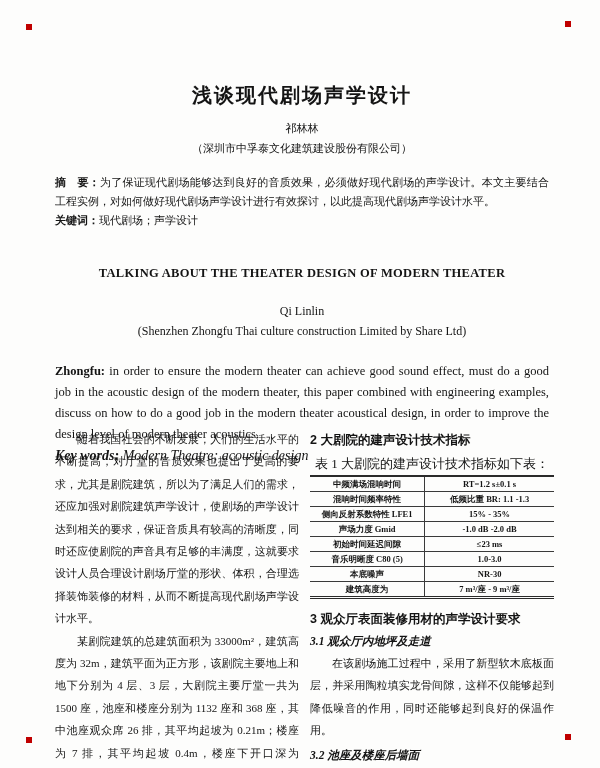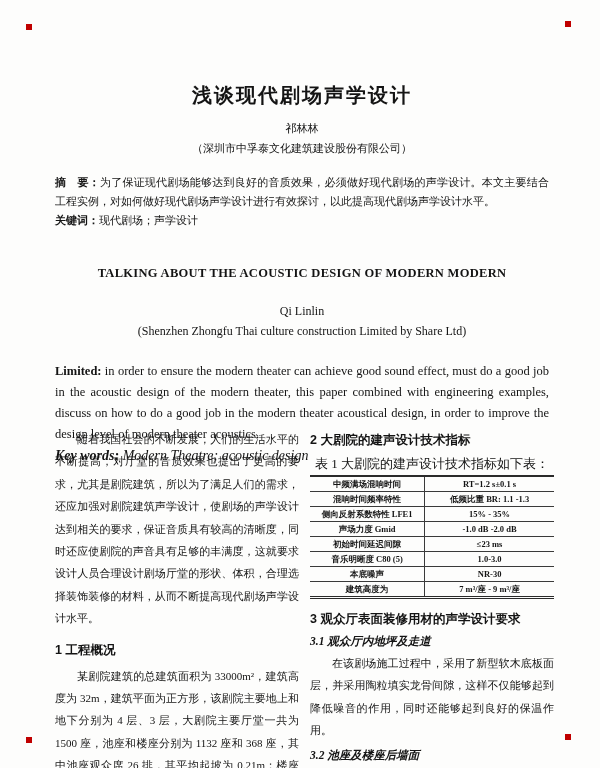--- a/index.html
+++ b/index.html
@@ -61,31 +61,30 @@
   <div class="corner-mark cm-br" style="background: rgb(192, 0, 0);"></div>
 
   <div class="front">
     <h1 class="title-cn">浅谈现代剧场声学设计</h1>
     <div class="author-cn">祁林林</div>
     <div class="affil-cn">（深圳市中孚泰文化建筑建设股份有限公司）</div>
 
     <p class="abs-cn"><span class="lbl">摘　要：</span><span>为了保证现代剧场能够达到良好的音质效果，必须做好现代剧场的声学设计。本文主要结合工程实例，对如何做好现代剧场声学设计进行有效探讨，以此提高现代剧场声学设计水平。</span></p>
     <p class="kw-cn"><span class="lbl">关键词：</span><span>现代剧场；声学设计</span></p>
 
-    <h2 class="title-en">TALKING ABOUT THE ACOUSTIC DESIGN OF MODERN MODERN</h2>
+    <h2 class="title-en">TALKING ABOUT THE THEATER DESIGN OF MODERN THEATER</h2>
     <div class="author-en">Qi Linlin</div>
     <div class="affil-en">(Shenzhen Zhongfu Thai culture construction Limited by Share Ltd)</div>
 
-    <p class="abs-en"><span class="blbl">Limited:</span><span> in order to ensure the modern theater can achieve good sound effect, must do a good job in the acoustic design of the modern theater, this paper combined with engineering examples, discuss on how to do a good job in the modern theater acoustical design, in order to improve the design level of modern theater acoustics.</span></p>
+    <p class="abs-en"><span class="blbl">Zhongfu:</span><span> in order to ensure the modern theater can achieve good sound effect, must do a good job in the acoustic design of the modern theater, this paper combined with engineering examples, discuss on how to do a good job in the modern theater acoustical design, in order to improve the design level of modern theater acoustics.</span></p>
     <p class="kw-en"><span class="blbl">Key words:</span><span> Modern Theatre; acoustic design</span></p>
   </div>
 
   <div class="col col-left">
     <p class="body-p">随着我国社会的不断发展，人们的生活水平的不断提高，对厅堂的音质效果也提出了更高的要求，尤其是剧院建筑，所以为了满足人们的需求，还应加强对剧院建筑声学设计，使剧场的声学设计达到相关的要求，保证音质具有较高的清晰度，同时还应使剧院的声音具有足够的丰满度，这就要求设计人员合理设计剧场厅堂的形状、体积，合理选择装饰装修的材料，从而不断提高现代剧场声学设计水平。</p>
-    <h3 class="h-sec">1 工程概况</h3>
     <p class="body-p">某剧院建筑的总建筑面积为 33000m²，建筑高度为 32m，建筑平面为正方形，该剧院主要地上和地下分别为 4 层、3 层，大剧院主要厅堂一共为 1500 座，池座和楼座分别为 1132 座和 368 座，其中池座观众席 26 排，其平均起坡为 0.21m；楼座为 7 排，其平均起坡 0.4m，楼座下开口深为 3.7:5.1，该大剧院主要用于各种演出以及会议。</p>
   </div>
 
   <div class="col col-right">
     <h3 class="h-sec first">2 大剧院的建声设计技术指标</h3>
     <div class="tbl-caption">表 1  大剧院的建声设计技术指标如下表：</div>
     <table class="spec">
       <tbody>
           <tr>
             <td class="t-label">中频满场混响时间</td>

